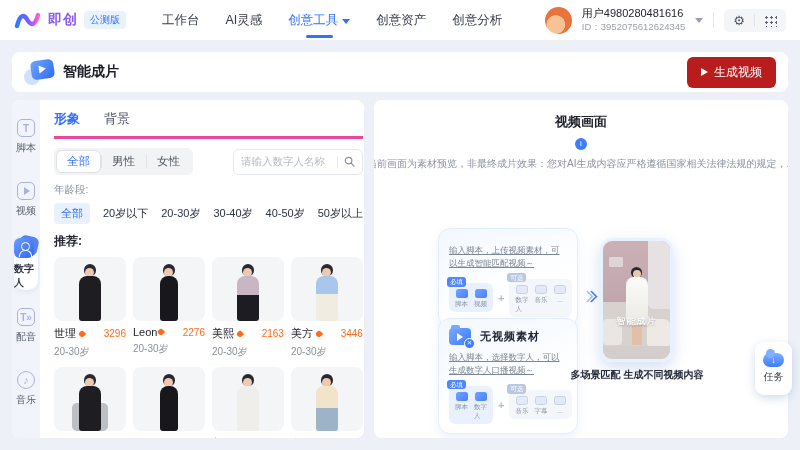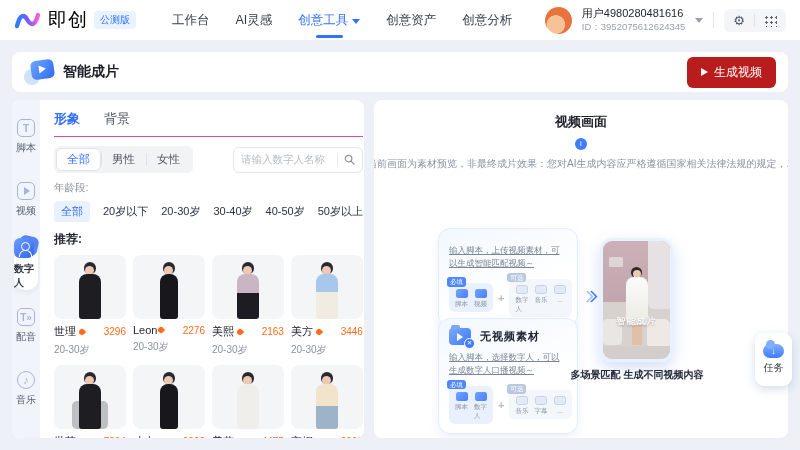--- a/index.html
+++ b/index.html
@@ -3,21 +3,21 @@
 <meta charset="utf-8">
 <style>
   * { margin:0; padding:0; box-sizing:border-box; }
   html,body { width:800px; height:450px; }
   body { font-family:"Liberation Sans","DejaVu Sans",sans-serif; font-size:12px; color:#1f2329; }
   .app { position:relative; width:800px; height:450px; background:#edf1f7; overflow:hidden; }
 
   
   .navbar { position:absolute; left:0; top:0; right:0; height:40px; background:#fff; display:flex; align-items:center; padding:0 14px; }
   .logo-wrap { display:flex; align-items:center; gap:6px; }
-  .logo-text { font-size:19px; font-weight:normal; color:#000000; letter-spacing:1px; }
+  .logo-text { font-size:14px; font-weight:bold; color:#8b5cf6; letter-spacing:1px; }
   .beta-badge { font-size:10px; color:#3370ff; background:#e8f3ff; border-radius:4px; padding:2px 6px; }
   .nav-items { display:flex; align-items:flex-start; gap:26px; margin-left:36px; }
   .nav-item { font-size:12.5px; color:#353a45; position:relative; padding:12px 0; cursor:pointer; display:flex; align-items:center; gap:4px; }
   .nav-item.active { color:#3370ff; font-weight:normal; }
   .nav-item.active::after { content:""; position:absolute; left:28%; right:28%; bottom:3px; height:3px; border-radius:2px; background:#3370ff; }
   .caret-down { width:0; height:0; border-left:4px solid transparent; border-right:4px solid transparent; border-top:5px solid #3370ff; margin-top:2px; }
   .nav-right { margin-left:auto; display:flex; align-items:center; gap:10px; }
   .avatar { width:27px; height:27px; border-radius:50%; background:radial-gradient(circle at 40% 65%, #f7c396 0 38%, #e8733d 40%); }
   .user-text { line-height:1.25; }
   .user-name { font-size:11px; color:#23262e; }
@@ -49,21 +49,21 @@
   .s-frame.round { border-radius:50%; font-size:11px; }
   .s-frame .tri { width:0; height:0; border-left:6px solid #a9b2dd; border-top:4px solid transparent; border-bottom:4px solid transparent; margin-left:1px; }
   .si-human { position:relative; width:24px; height:22px; }
   .si-human .bg { position:absolute; right:0; top:0; width:19px; height:19px; background:#3a6cf0; border-radius:6px; transform:rotate(12deg); opacity:.85; }
   .si-human .fg { position:absolute; left:0; top:2px; width:20px; height:20px; background:linear-gradient(135deg,#6d9dff,#3266ee); border-radius:6px; }
   .si-human .fg::before { content:""; position:absolute; left:6.5px; top:4px; width:7px; height:7px; border:1.6px solid #fff; border-radius:50%; }
   .si-human .fg::after { content:""; position:absolute; left:4.5px; top:12px; width:11px; height:6px; border:1.6px solid #fff; border-bottom:none; border-radius:6px 6px 0 0; }
   .rail-item.active .s-label { color:#2b3140; font-weight:bold; }
 
   .panel { flex:1; padding:10px 15px 0 14px; position:relative; }
-  .tabs { display:flex; gap:24px; padding-bottom:8px; border-bottom:1px solid #ec4899; }
+  .tabs { display:flex; gap:24px; padding-bottom:8px; border-bottom:3px solid #ec4899; }
   .tab { font-size:13px; color:#4e5562; cursor:pointer; }
   .tab.active { color:#3370ff; font-weight:bold; }
   .controls { margin-top:9px; display:flex; align-items:center; justify-content:space-between; }
   .segmented { display:flex; align-items:center; background:#f2f3f5; border-radius:6px; padding:2px; }
   .seg { font-size:11.5px; color:#4e5562; padding:4px 11px; cursor:pointer; position:relative; }
   .seg + .seg::before { content:""; position:absolute; left:0; top:5px; bottom:5px; width:1px; background:#e0e2e7; }
   .seg.active { background:#fff; border:1px solid #e0e2e8; border-radius:6px; color:#3370ff; padding:3px 10px; }
   .seg.active::before { display:none; }
   .search { width:130px; height:26px; background:#fff; border:1px solid #e4e6ec; border-radius:6px; display:flex; align-items:center; padding:0 7px; gap:6px; cursor:text; }
   .search .ph-text { flex:1; font-size:10.5px; color:#b8bcc6; white-space:nowrap; overflow:hidden; }
@@ -131,21 +131,21 @@
   .phone .couchR { position:absolute; right:0; bottom:10px; width:23px; height:30px; background:#efe9e6; border-radius:6px; }
   .phone .floor { position:absolute; left:0; right:0; bottom:0; height:13px; background:#d3cecb; }
   .g-hair { position:absolute; left:50%; top:26px; width:11px; height:11px; margin-left:-5.5px; border-radius:50%; background:#2a2730; }
   .g-head { position:absolute; left:50%; top:29px; width:8px; height:8px; margin-left:-4px; border-radius:50%; background:#eac9b2; }
   .g-body { position:absolute; left:50%; top:36px; width:22px; height:48px; margin-left:-11px; background:linear-gradient(#fbfbf9,#ebe9e2); border-radius:8px 8px 5px 5px; }
   .g-legs { position:absolute; left:50%; top:84px; width:10px; height:20px; margin-left:-5px; background:#e2bfa8; }
   .wm { position:absolute; left:0; right:0; top:74px; text-align:center; color:rgba(255,255,255,.92); font-weight:bold; font-size:9px; letter-spacing:1px; text-shadow:0 1px 2px rgba(0,0,0,.3); }
   .flow-caption { position:absolute; width:170px; text-align:center; font-size:10px; font-weight:bold; color:#252b3a; }
 
   
-  .task-float { position:absolute; right:8px; top:333px; width:37px; height:53px; background:#fff; border-radius:9px; box-shadow:0 3px 10px rgba(110,135,180,.3); display:flex; flex-direction:column; align-items:center; justify-content:center; gap:3px; cursor:pointer; }
+  .task-float { position:absolute; right:8px; top:342px; width:37px; height:53px; background:#fff; border-radius:9px; box-shadow:0 3px 10px rgba(110,135,180,.3); display:flex; flex-direction:column; align-items:center; justify-content:center; gap:3px; cursor:pointer; }
   .cloud { position:relative; width:21px; height:14px; background:linear-gradient(#7fb0ff,#3f7bff); border-radius:7px; }
   .cloud::before { content:""; position:absolute; left:3px; top:-4px; width:9px; height:9px; border-radius:50%; background:#7fb0ff; }
   .cloud::after { content:"↓"; position:absolute; left:0; right:0; top:1px; text-align:center; color:#fff; font-size:9px; font-weight:bold; line-height:12px; }
   .task-label { font-size:10px; color:#323743; }
 </style>
 </head>
 <body>
 
 <div class="app">
 

